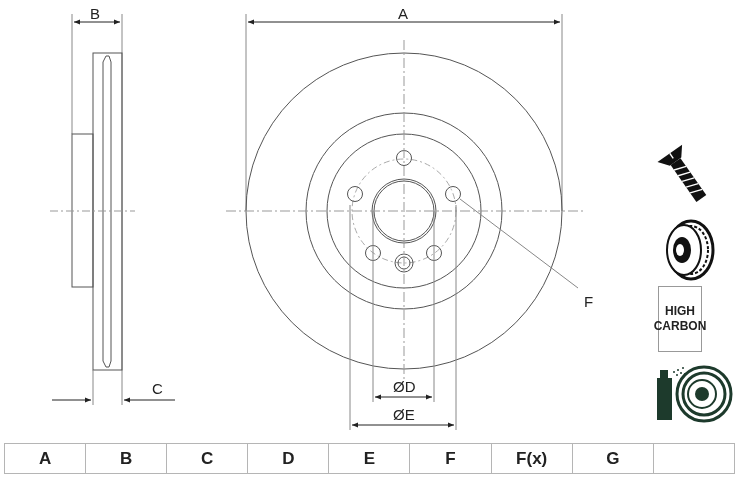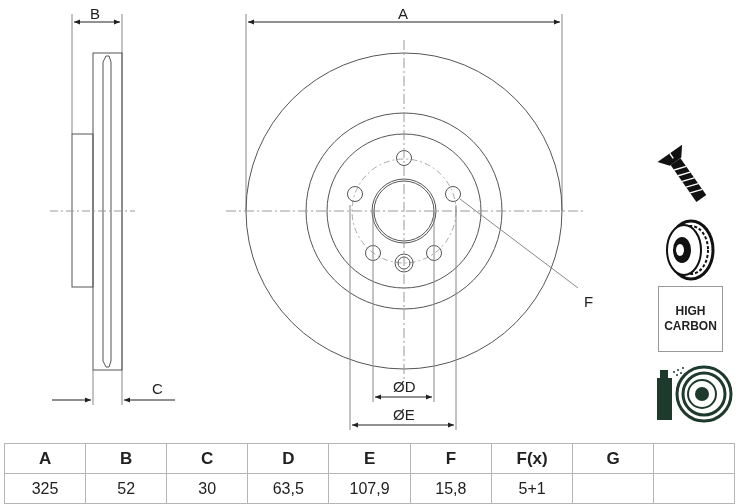--- a/index.html
+++ b/index.html
@@ -1,20 +1,20 @@
 <!DOCTYPE html>
 <html><head>
 <meta charset="utf-8">
 <style>
   html, body { margin: 0; padding: 0; background: #ffffff; }
   body { width: 738px; height: 504px; position: relative; overflow: hidden;
          font-family: "Liberation Sans", sans-serif; color: #222; }
   #drawing { position: absolute; left: 0; top: 0; width: 738px; height: 440px; }
   .lbl { font-family: "Liberation Sans", sans-serif; font-size: 15px; fill: #222; }
-  .hc-box { position: absolute; left: 658px; top: 286px; width: 65px; height: 66px;
+  .hc-box { position: absolute; left: 658px; top: 286px; width: 44px; height: 66px;
             border: 1px solid #999; box-sizing: border-box; display: flex; flex-direction: column;
             align-items: center; justify-content: center; font-weight: bold; font-size: 12px;
             line-height: 15px; color: #222; }
   table.spec { position: absolute; left: 4px; top: 443px; width: 731px; border-collapse: collapse;
                font-family: "Liberation Sans", sans-serif; }
   table.spec td { border: 1px solid #b5b5b5; text-align: center; height: 29px; width: 81px;
                   font-size: 16px; color: #222; padding: 0; }
   table.spec tr.hdr td { font-weight: bold; font-size: 17px; }
 </style>
 </head>
@@ -141,25 +141,14 @@
     <td>A</td>
     <td>B</td>
     <td>C</td>
     <td>D</td>
     <td>E</td>
     <td>F</td>
     <td>F(x)</td>
     <td>G</td>
     <td></td>
   </tr>
-  <tr>
-    <td>325</td>
-    <td>52</td>
-    <td>30</td>
-    <td>63,5</td>
-    <td>107,9</td>
-    <td>15,8</td>
-    <td>5+1</td>
-    <td></td>
-    <td></td>
-  </tr>
 </tbody>
   </table>
 
 </body></html>

